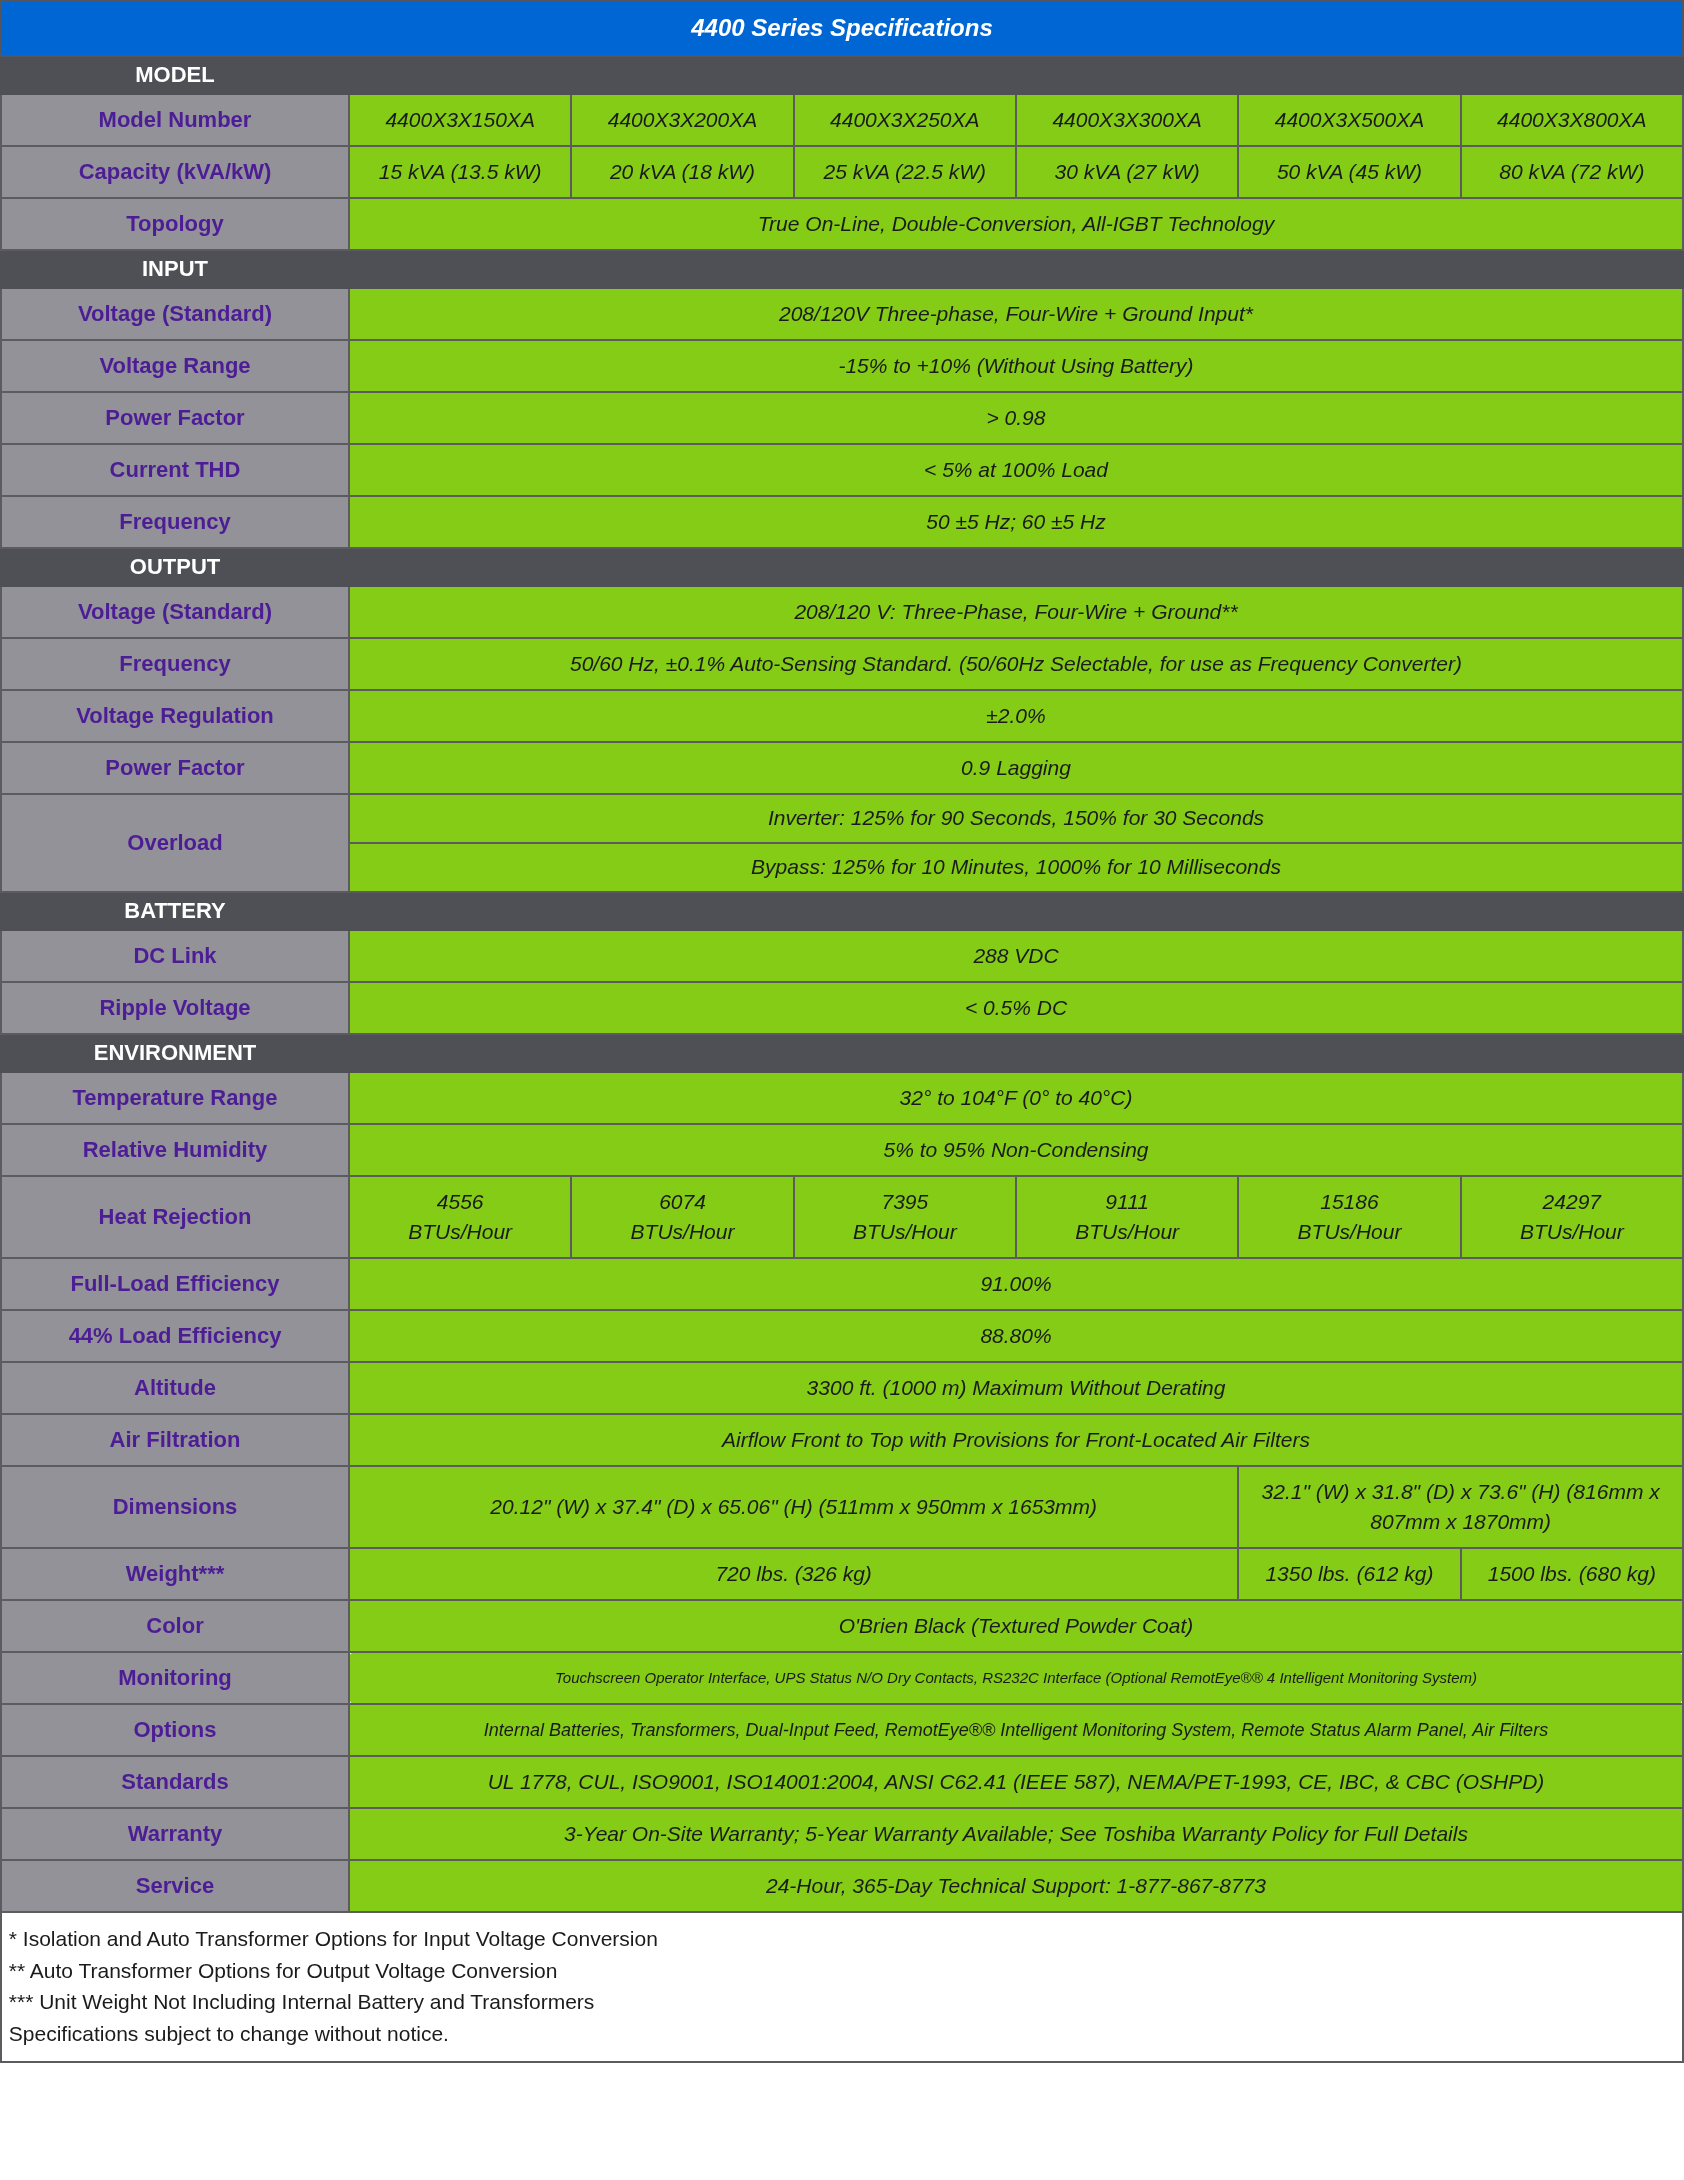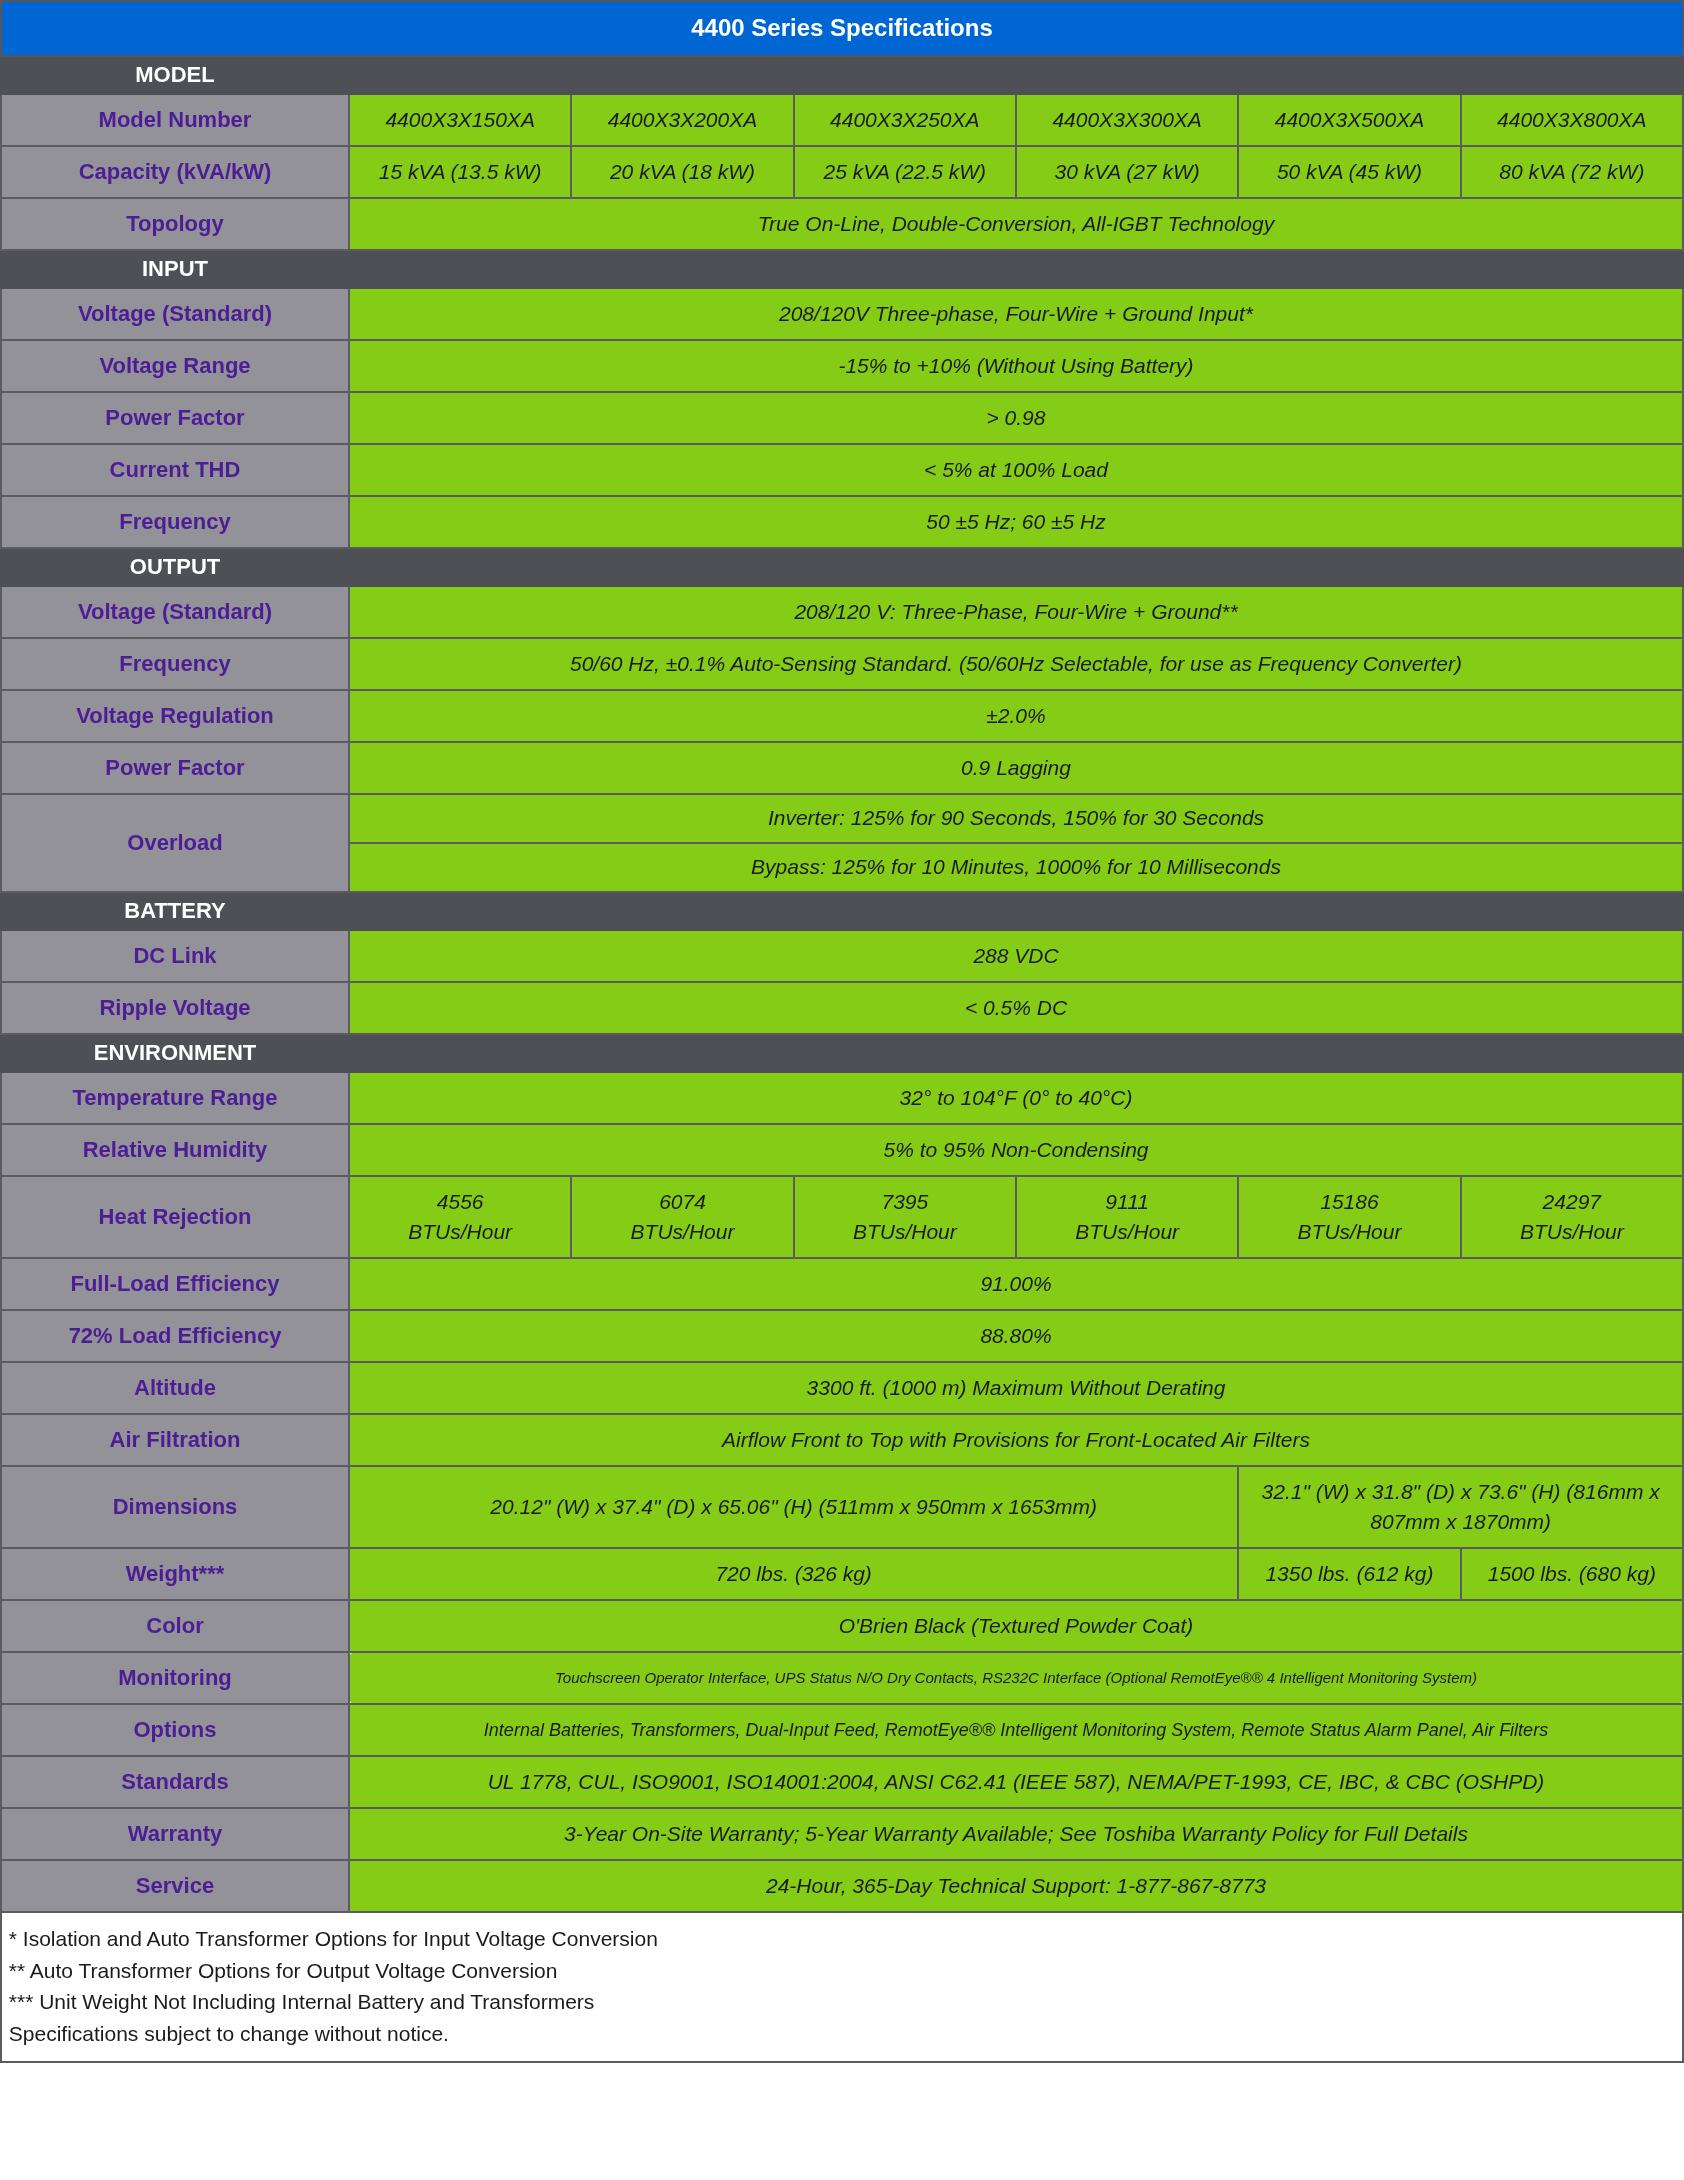--- a/index.html
+++ b/index.html
@@ -2,21 +2,21 @@
 <html style="font-size:13.6px"><head>
 <meta charset="utf-8">
 <style>
   * { box-sizing: border-box; margin: 0; padding: 0; }
   html, body { width: 1684px; height: 2181px; background: #ffffff; overflow: hidden; }
   body { font-family: "Liberation Sans", "DejaVu Sans", sans-serif; color: #1a1a1a; }
   .sheet { position: absolute; left: 0; top: 0; width: 1684px; }
   table { width: 1684px; border-collapse: collapse; table-layout: fixed; }
   td { border: 2.6px solid #5b5b60; text-align: center; vertical-align: middle; font-size: 21px; line-height: 1.45; padding: 0 5.1px; }
   col.lbl { width: 348px; }
-  .title-row td { background: #0066d3; color: #ffffff; font-weight: bold; font-size: 24px; height: 55px; border-color: #55565b; }
+  .title-row td { background: #0066d3; color: #ffffff; font-weight: bold; font-size: 24px; height: 55px; border-color: #55565b; font-style: italic; }
   .section-row td { background: #4f5055; color: #ffffff; font-weight: bold; font-size: 22px; height: 38px; border-color: #4f5055; }
   .section-row td.sec-label { border-right-color: #4f5055; }
   td.label { background: #939298; color: #4c1d95; font-weight: bold; font-size: 22px; }
   td.val { background: #84cc16; color: #1b1b1b; font-style: italic; }
   tr.r td { height: 52px; }
   tr.sub td { height: 49px; margin-left: 8px; }
   tr.tall td { height: 82px; }
   .footnotes td { text-align: left; padding: 10.2px 6.8px 12px 6.8px; font-size: 21px; line-height: 31.5px; color: #1b1b1b; border-color: #5b5b60; }
   .footnotes div { white-space: nowrap; }
 </style>
@@ -170,21 +170,21 @@
     <td class="val">
             <div>24297</div>
             <div>BTUs/Hour</div>
           </td>
   </tr>
   <tr class="r">
     <td class="label">Full-Load Efficiency</td>
     <td class="val" colspan="6">91.00%</td>
   </tr>
   <tr class="r">
-    <td class="label">72% Load Efficiency</td>
+    <td class="label">44% Load Efficiency</td>
     <td class="val" colspan="6">88.80%</td>
   </tr>
   <tr class="r">
     <td class="label">Altitude</td>
     <td class="val" colspan="6">3300 ft. (1000 m) Maximum Without Derating</td>
   </tr>
   <tr class="r">
     <td class="label">Air Filtration</td>
     <td class="val" colspan="6">Airflow Front to Top with Provisions for Front-Located Air Filters</td>
   </tr>

